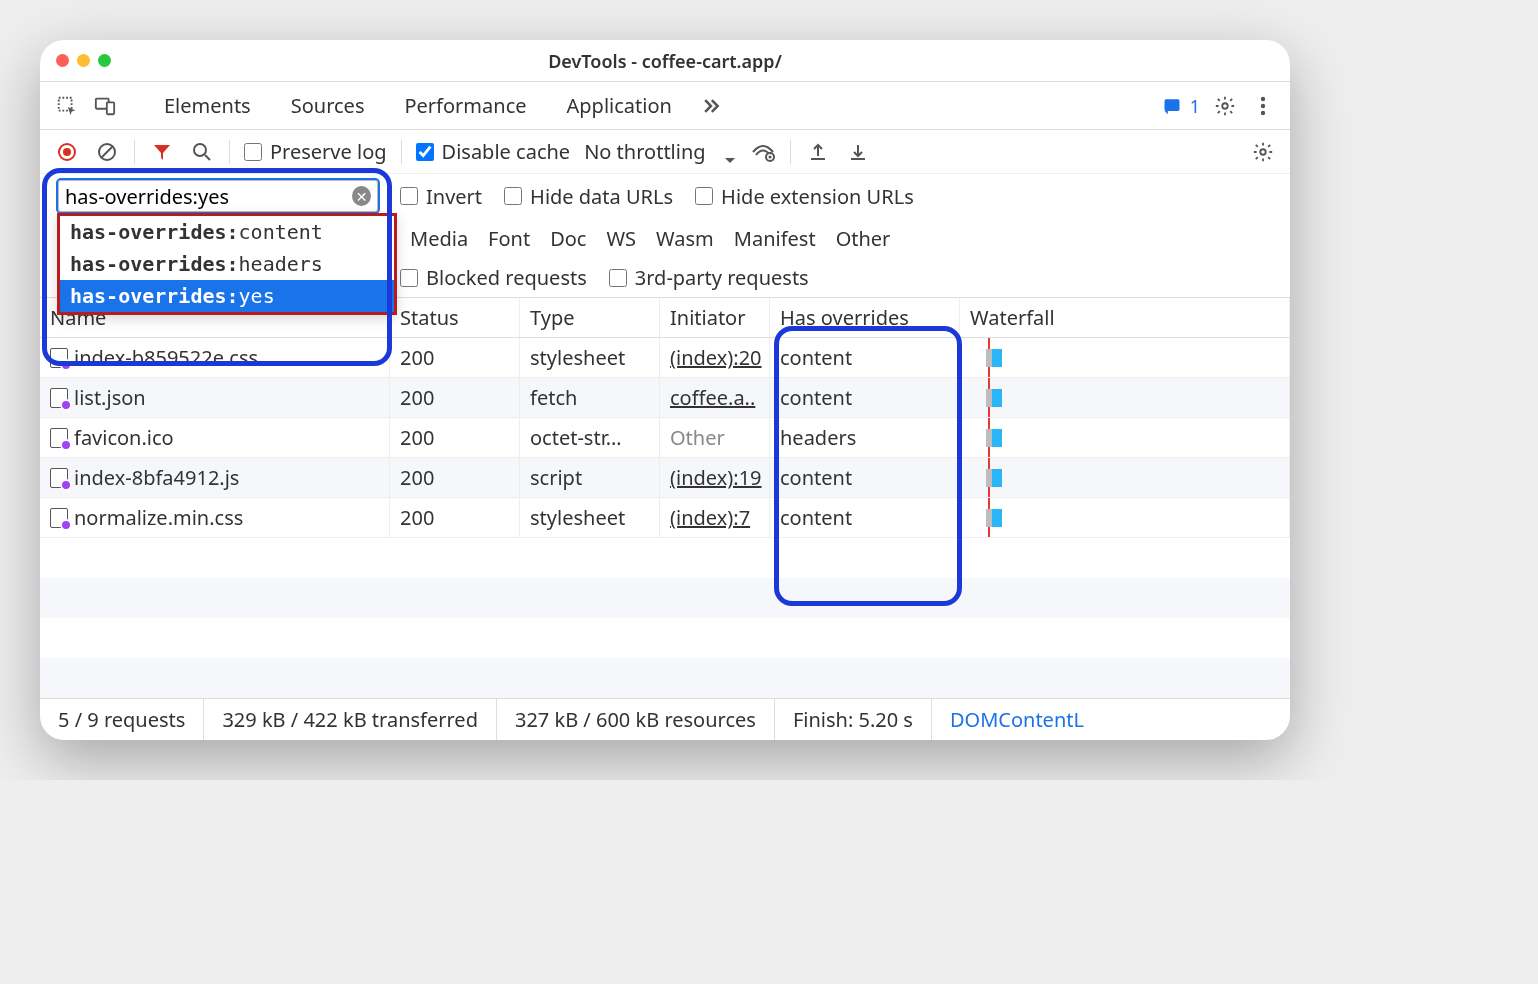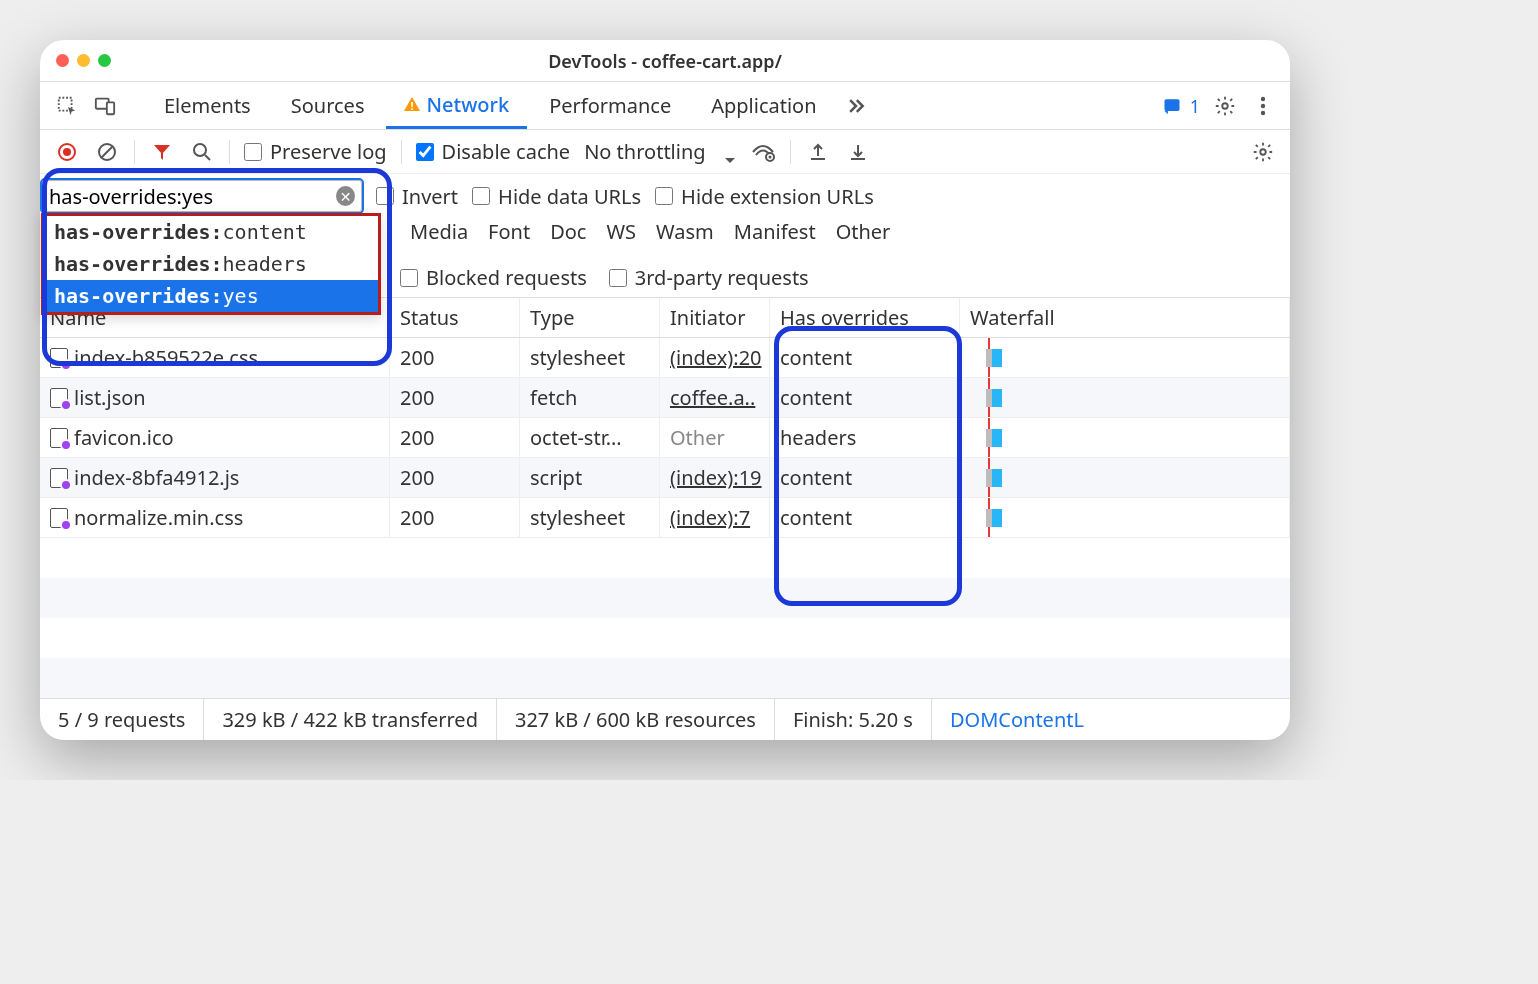--- a/index.html
+++ b/index.html
@@ -61,22 +61,22 @@
   .toolbar-row .ico { width: 26px; height:26px; display:flex; align-items:center; justify-content:center; cursor:pointer; }
   .toolbar-row .divider { width:1px; height:24px; background:#ddd; }
   .chk { display:flex; align-items:center; gap:8px; cursor:pointer; }
   .chk input { width:18px; height:18px; cursor:pointer; }
   .select { display:flex; align-items:flex-end; gap:18px; cursor:pointer; color:#333; }
   
   .filter-row1 {
     height: 44px;
     display: flex;
     align-items: center;
-    padding: 0 2px;
-    gap: 14px;
+    padding: 0 18px;
+    gap: 22px;
     font-size: 20px;
     color: #333;
     position: relative;
   }
   .filter-input-wrap {
     position: relative;
     width: 320px;
     height: 32px;
     border: 1px solid #bbb;
     border-radius: 3px;
@@ -111,20 +111,21 @@
     z-index: 10;
   }
   .suggest .item { padding: 4px 10px; cursor:pointer; user-select:none; }
   .suggest .item b { font-weight:700; }
   .suggest .item.selected { background: #1a73e8; color: #fff; }
   .suggest .item.selected b { color:#fff; }
   
   .filter-row2 {
     height: 40px;
     display: flex;
+    align-items: center;
     padding: 0 10px 0 370px;
     gap: 20px;
     font-size: 20px;
     color: #333;
   }
   .filter-row3 {
     height: 40px;
     display: flex;
     align-items: center;
     padding: 0 10px 0 360px;
@@ -209,24 +210,20 @@
     </div>
     <div class="icon-btn">
       <svg width="22" height="22" viewBox="0 0 24 24" fill="none" stroke="#555" stroke-width="2">
           <rect x="2" y="4" width="14" height="11" rx="1"></rect>
           <rect x="14" y="8" width="8" height="13" rx="1" fill="#fff"></rect>
         </svg>
     </div>
     <div style="width:16px"></div>
     <div class="tab">Elements</div>
     <div class="tab">Sources</div>
-    <div class="tab active">
-      <span class="warn-ico"></span>
-      <span>Network</span>
-    </div>
     <div class="tab">Performance</div>
     <div class="tab">Application</div>
     <div class="icon-btn">
       <svg width="20" height="20" viewBox="0 0 24 24" fill="none" stroke="#555" stroke-width="3">
           <path d="M5 5 L12 12 L5 19"></path>
           <path d="M13 5 L20 12 L13 19"></path>
         </svg>
     </div>
     <div class="spacer"></div>
     <div class="icon-btn" style="gap:4px;width:auto;">

